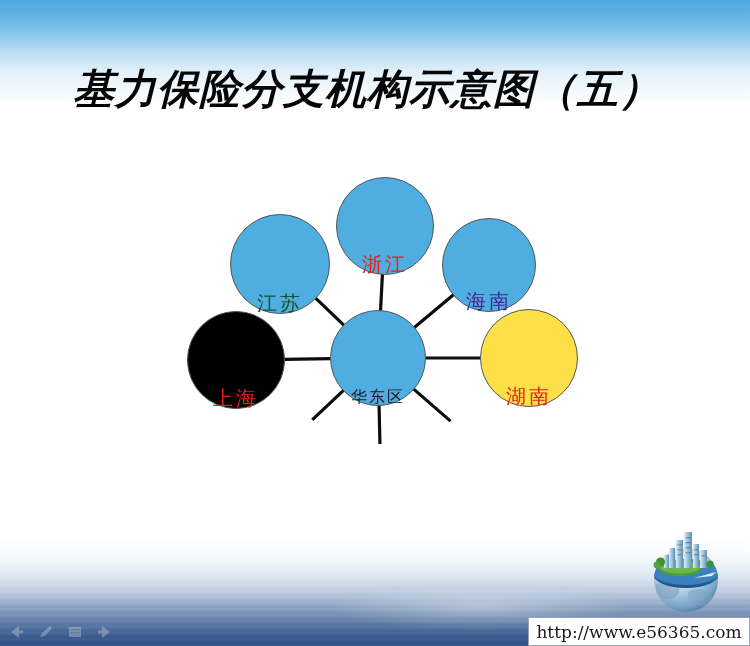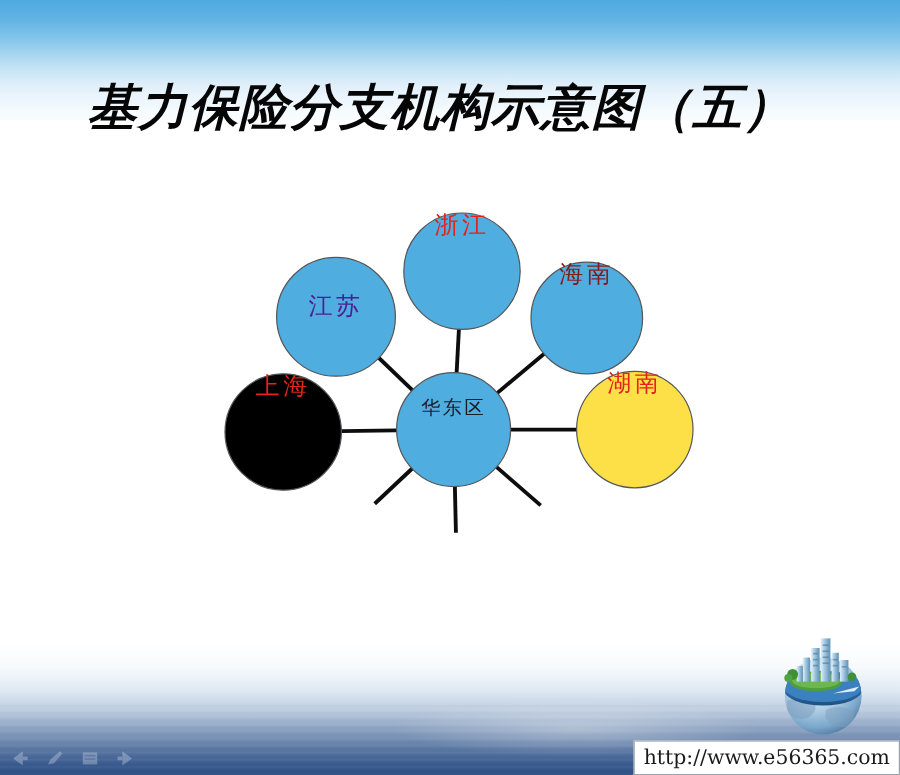--- a/index.html
+++ b/index.html
@@ -106,21 +106,21 @@
     width: 750px;
     height: 646px;
   }
   .node {
     position: absolute;
     border-radius: 50%;
     background: #4faddf;
     border: 1.4px solid #53565a;
     box-sizing: border-box;
     display: flex;
-    align-items: flex-start;
+    align-items: flex-end;
     justify-content: center;
     font-family: Liberation Sans, sans-serif;
     line-height: 1;
   }
   .node-label {
     font-size: 20px;
     letter-spacing: 3px;
     white-space: nowrap;
     user-select: none;
   }
@@ -196,30 +196,30 @@
         <line x1="413.4523218132638" y1="388.85665046709994" x2="450.5476781867362" y2="421.14334953290006" stroke="#0d0d0d" stroke-width="3.2"></line>
         <line x1="379.05988078144577" y1="404.9880479774285" x2="379.94011921855423" y2="444.0119520225715" stroke="#0d0d0d" stroke-width="3.2"></line>
         <line x1="343.75449956160566" y1="390.19077041209067" x2="312.24550043839434" y2="419.80922958790933" stroke="#0d0d0d" stroke-width="3.2"></line>
         <line x1="331.00466107999364" y1="358.6619061819719" x2="283.99523974809165" y2="359.32401070777337" stroke="#0d0d0d" stroke-width="3.2"></line>
         <line x1="344.08096599726105" y1="325.46541636471983" x2="315.36239715179164" y2="297.9190340027389" stroke="#0d0d0d" stroke-width="3.2"></line>
       </svg>
   <div class="node red" style="left: 336px; top: 177px; width: 98px; height: 98px; background: rgb(79, 173, 223); border-color: rgb(83, 86, 90);">
         <span class="node-label" style="color: rgb(227, 34, 25);">浙江</span>
       </div>
       <div class="node red" style="left: 442px; top: 218px; width: 94px; height: 94px; background: rgb(79, 173, 223); border-color: rgb(83, 86, 90);">
-        <span class="node-label" style="color: #7f1d1d;">海南</span>
+        <span class="node-label" style="color: #4c1d95;">海南</span>
       </div>
       <div class="node red" style="left: 480px; top: 309px; width: 98px; height: 98px; background: #fde047; border-color: rgb(83, 86, 90);">
         <span class="node-label" style="color: rgb(227, 34, 25);">湖南</span>
       </div>
       <div class="node red" style="left: 187px; top: 311px; width: 98px; height: 98px; background: #000000; border-color: rgb(83, 86, 90);">
         <span class="node-label" style="color: rgb(227, 34, 25);">上海</span>
       </div>
       <div class="node red" style="left: 230px; top: 214px; width: 100px; height: 100px; background: rgb(79, 173, 223); border-color: rgb(83, 86, 90);">
-        <span class="node-label" style="color: #4c1d95; margin-top: 31px;">江苏</span>
+        <span class="node-label" style="color: #14532d; margin-top: 31px;">江苏</span>
       </div>
       <div class="node center" style="left: 330px; top: 310px; width: 96px; height: 96px; background: rgb(79, 173, 223); border-color: rgb(83, 86, 90);">
         <span class="node-label" style="color: rgb(28, 28, 40);">华东区</span>
       </div>
     </div>
 
   <div class="logo">
     <svg viewBox="0 0 92 92" width="92" height="92" aria-hidden="true">
       <defs>
         <radialGradient id="globeG" cx="40%" cy="30%" r="78%">

